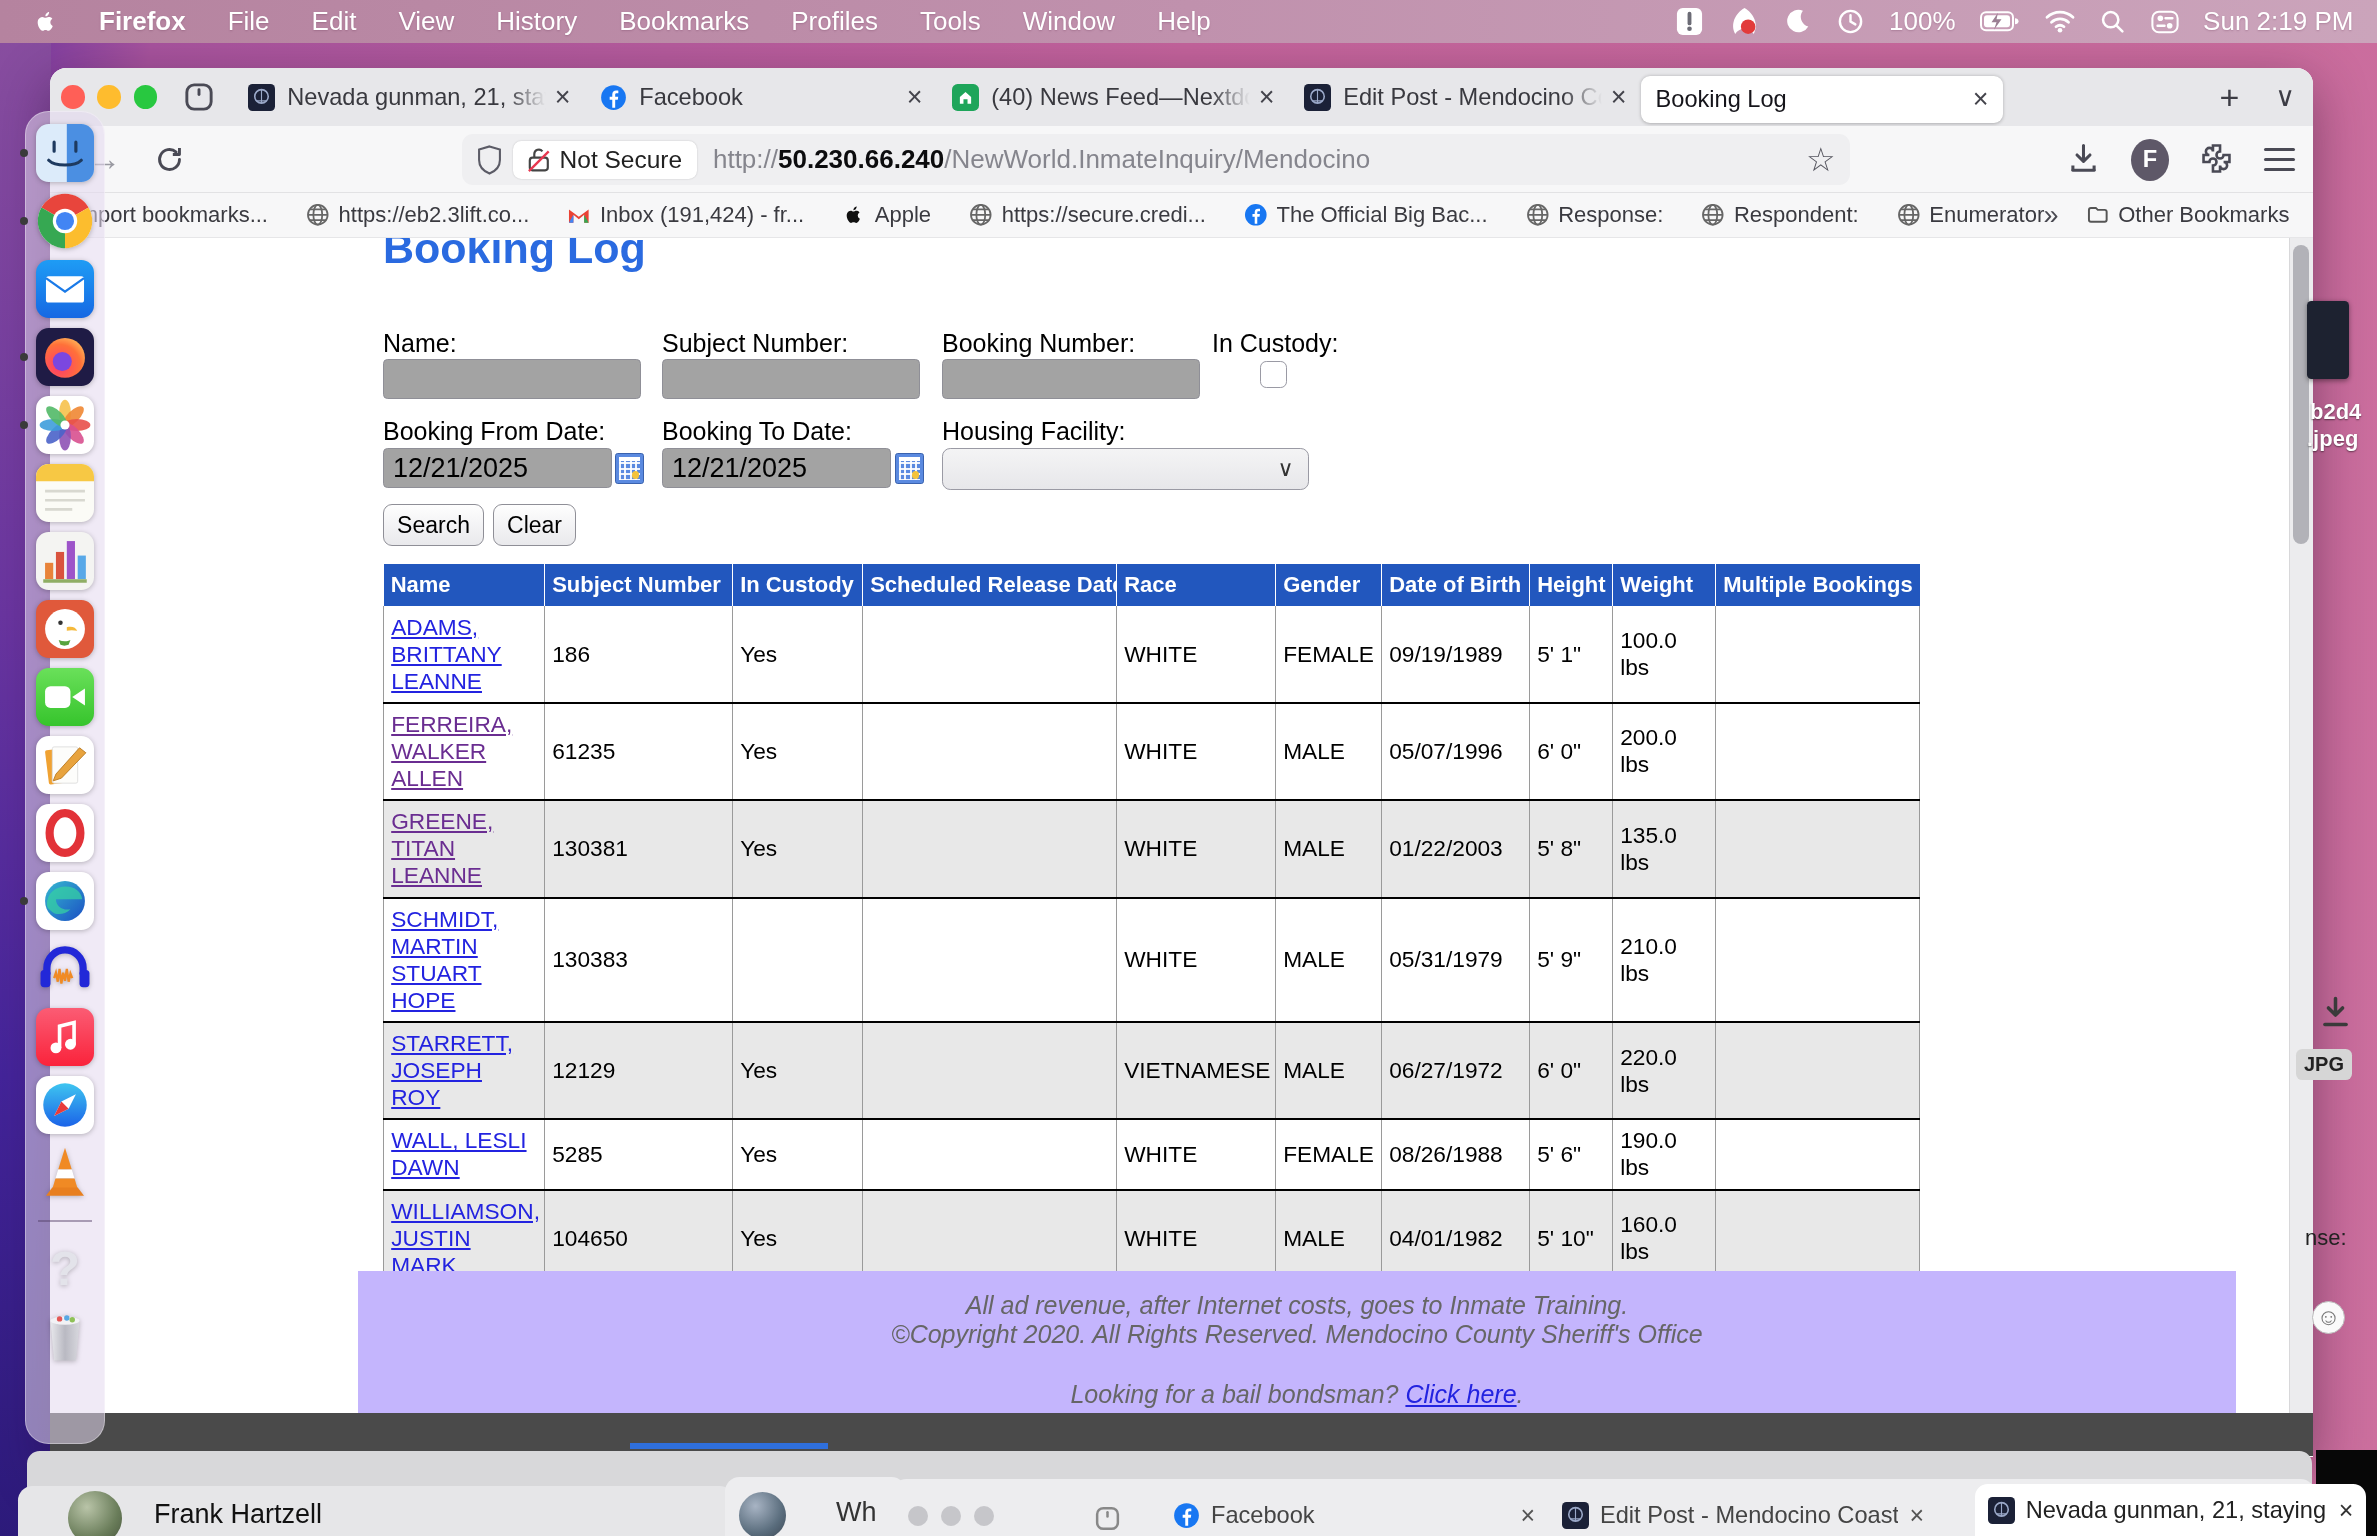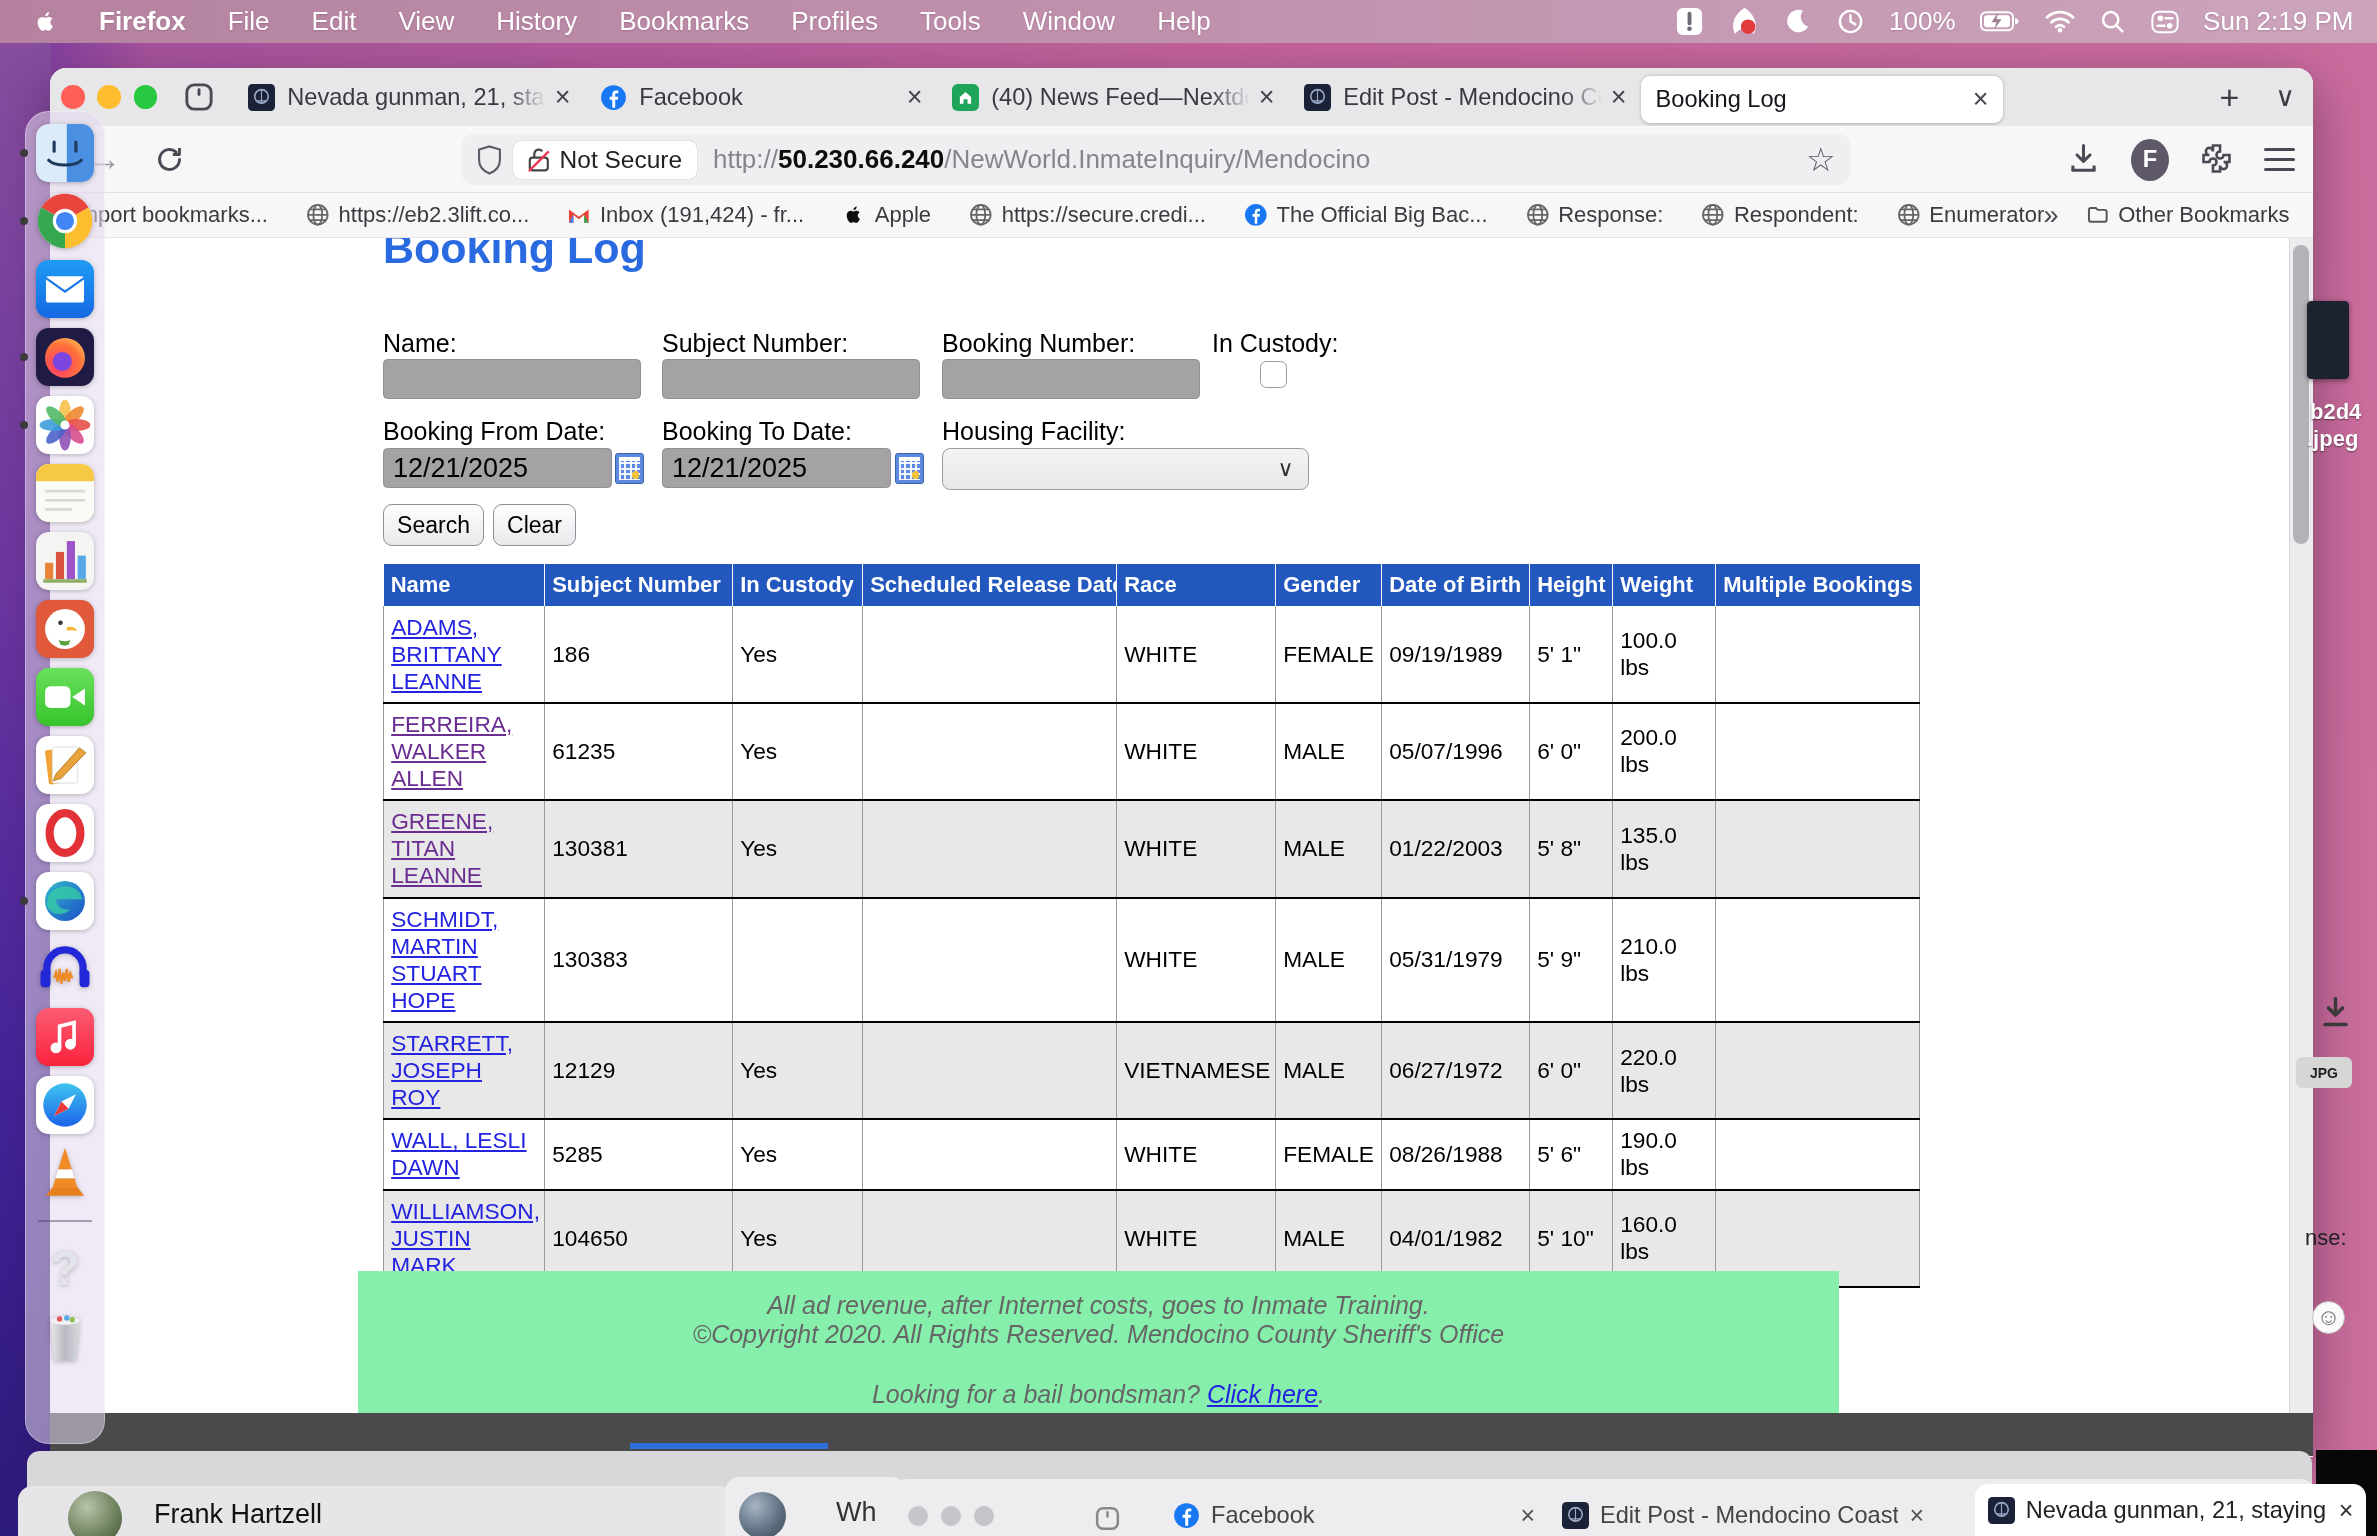--- a/index.html
+++ b/index.html
@@ -90,21 +90,21 @@
   table.booking th{background:#2257be;color:#fff;font-size:22px;font-weight:bold;text-align:left;
     padding:8.2px 7.2px;border-right:1.8px solid #fff;white-space:nowrap;overflow:hidden;}
   table.booking th:last-child{border-right:none;}
   table.booking td{font-size:22.7px;color:#000;padding:7.2px 7.2px;border-right:0.9px solid #9a9a9a;vertical-align:middle;}
   table.booking td:first-child{border-left:0.9px solid #9a9a9a;}
   table.booking tbody tr{border-bottom:2.7px solid #000;}
   table.booking tbody tr.alt{background:#e8e8e8;}
   table.booking a{color:#2323e0;text-decoration:underline;}
   table.booking a.visited{color:#6a2d91;}
 
-  .site-footer{position:absolute;left:308px;top:1033px;width:1481px;height:143px;background:#86efac;
+  .site-footer{position:absolute;left:308px;top:1033px;width:1878px;height:143px;background:#c4b5fd;
     text-align:center;color:#666;font-size:25px;font-style:italic;}
   .site-footer .l1{margin-top:20px;}
   .site-footer .l3{margin-top:31px;}
   .site-footer a{color:#2323e0;text-decoration:underline;}
 
   .page-bottom-dark{position:absolute;left:0;right:0;top:1175px;height:43px;background:#4a4a4a;}
   .blue-accent-bar{position:absolute;left:580px;top:1205px;width:198px;height:6.3px;background:#2f6fdb;}
 
   .scrollbar{position:absolute;right:0;top:0;width:23.6px;height:1175px;background:#ececee;border-left:0.9px solid #d8d8da;}
   .scroll-thumb{position:absolute;left:2.7px;top:7.2px;width:16.3px;height:299px;border-radius:8.2px;background:#b2b2b8;}
@@ -142,21 +142,21 @@
   .bw-white-tab .lbl{flex:1;min-width:0;white-space:nowrap;overflow:hidden;}
   .bw-white-tab .x{font-size:25px;color:#333;}
 
   
   .dr{z-index:40;position:absolute;}
   .dr-thumb{left:2307px;top:301px;width:42px;height:78px;background:#1d2230;border-radius:4.5px;box-shadow:0 1.8px 5.4px rgba(0,0,0,.4);}
   .dr-file1{left:2310px;top:399px;font-size:22px;color:#fff;font-weight:bold;text-shadow:0 0.9px 1.8px rgba(0,0,0,.5);}
   .dr-file2{left:2307px;top:426px;font-size:22px;color:#fff;font-weight:bold;text-shadow:0 0.9px 1.8px rgba(0,0,0,.5);}
   .dr-down{left:2319px;top:995px;}
   .dr-badge{left:2296px;top:1049px;width:56px;height:31px;background:#d6d6d6;border-radius:6.3px;color:#222;
-    font-size:14px;font-weight:bold;display:flex;align-items:center;justify-content:center;margin-top:8px;}
+    font-size:20px;font-weight:bold;display:flex;align-items:center;justify-content:center;}
   .dr-frag{left:2305px;top:1225px;font-size:22px;color:#222;}
   .dr-smiley{left:2312px;top:1301px;width:33px;height:33px;border-radius:50%;background:#fafafa;border:0.9px solid #bbb;
     color:#777;font-size:23.6px;display:flex;align-items:center;justify-content:center;}
 </style>
 </head>
 <body>
 
 <div class="screen">
   <div class="desktop-left"></div>
 

